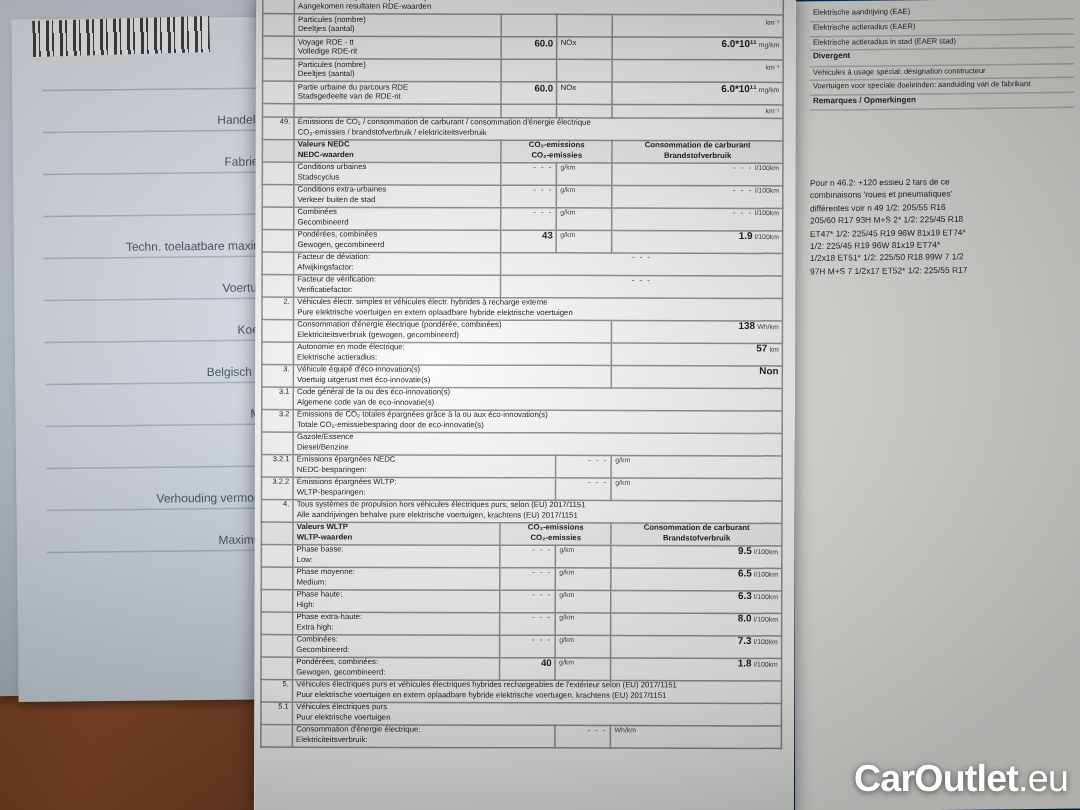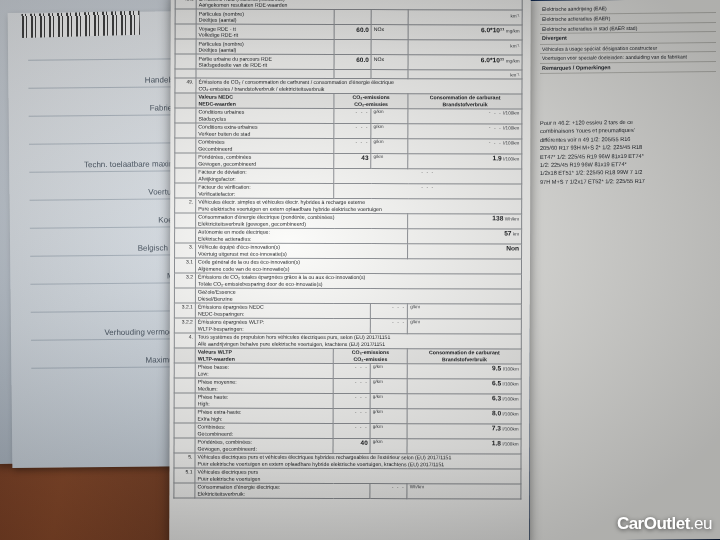--- a/index.html
+++ b/index.html
@@ -63,21 +63,21 @@
   
   .rp{position:absolute;left:540px;top:4px;width:176px;color:#20242a;
       font-size:5px;line-height:1.35;transform:skewY(-0.6deg);}
   .rp .rline{border-bottom:0.5px solid #b9b9b4;padding:1px 2px;}
   .rp .rtitle{font-weight:bold;font-size:5.4px;}
   .rp2{position:absolute;left:540px;top:118px;width:176px;color:#20242a;
       font-size:5.6px;line-height:1.5;transform:skewY(-0.6deg);}
   .rp2 div{white-space:nowrap;}
 
   
-  .wm{position:absolute;right:8px;bottom:6px;color:#fff;font-size:17px;
+  .wm{position:absolute;right:8px;bottom:6px;color:#fff;font-size:25px;
     font-weight:bold;letter-spacing:-.5px;text-shadow:0 1px 4px rgba(0,0,0,.6);
     font-family:"Liberation Sans", sans-serif;}
   .wm .dom{font-weight:normal;}
 
   
   .vign{position:absolute;inset:0;pointer-events:none;
     background:radial-gradient(ellipse at 40% 45%,rgba(255,255,255,.06),rgba(0,0,0,.25) 85%);}
 </style>
 </head>
 <body>

